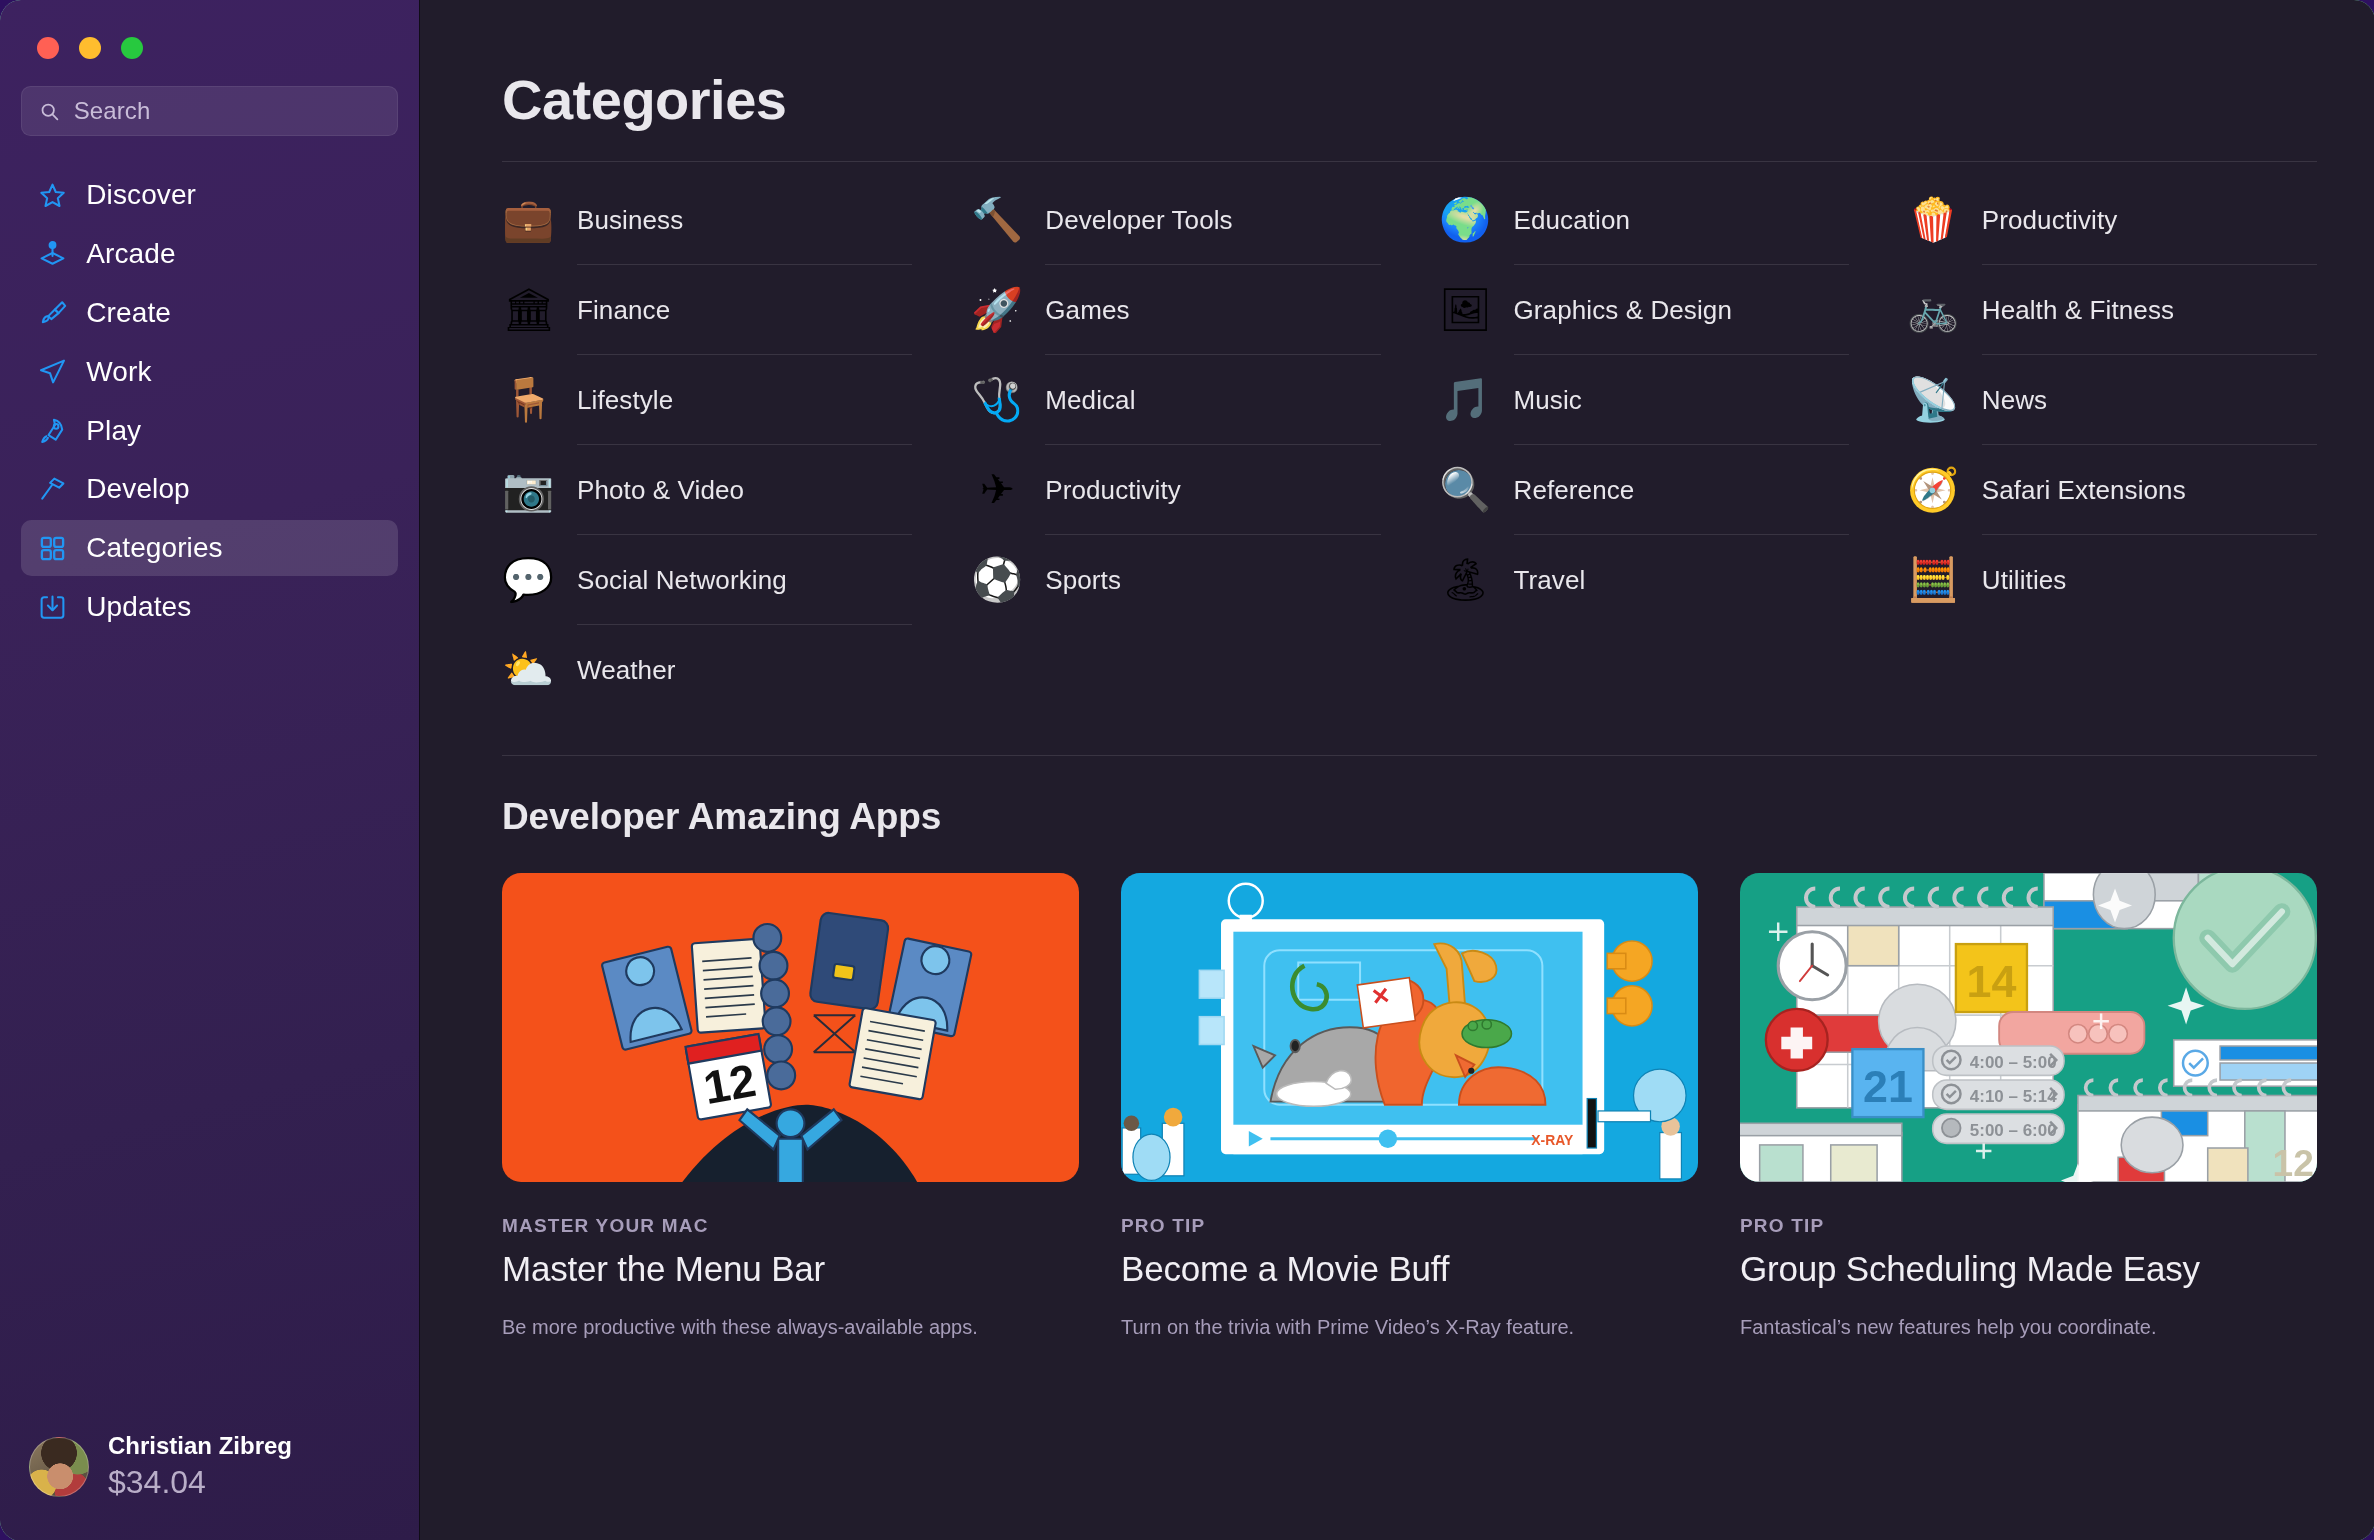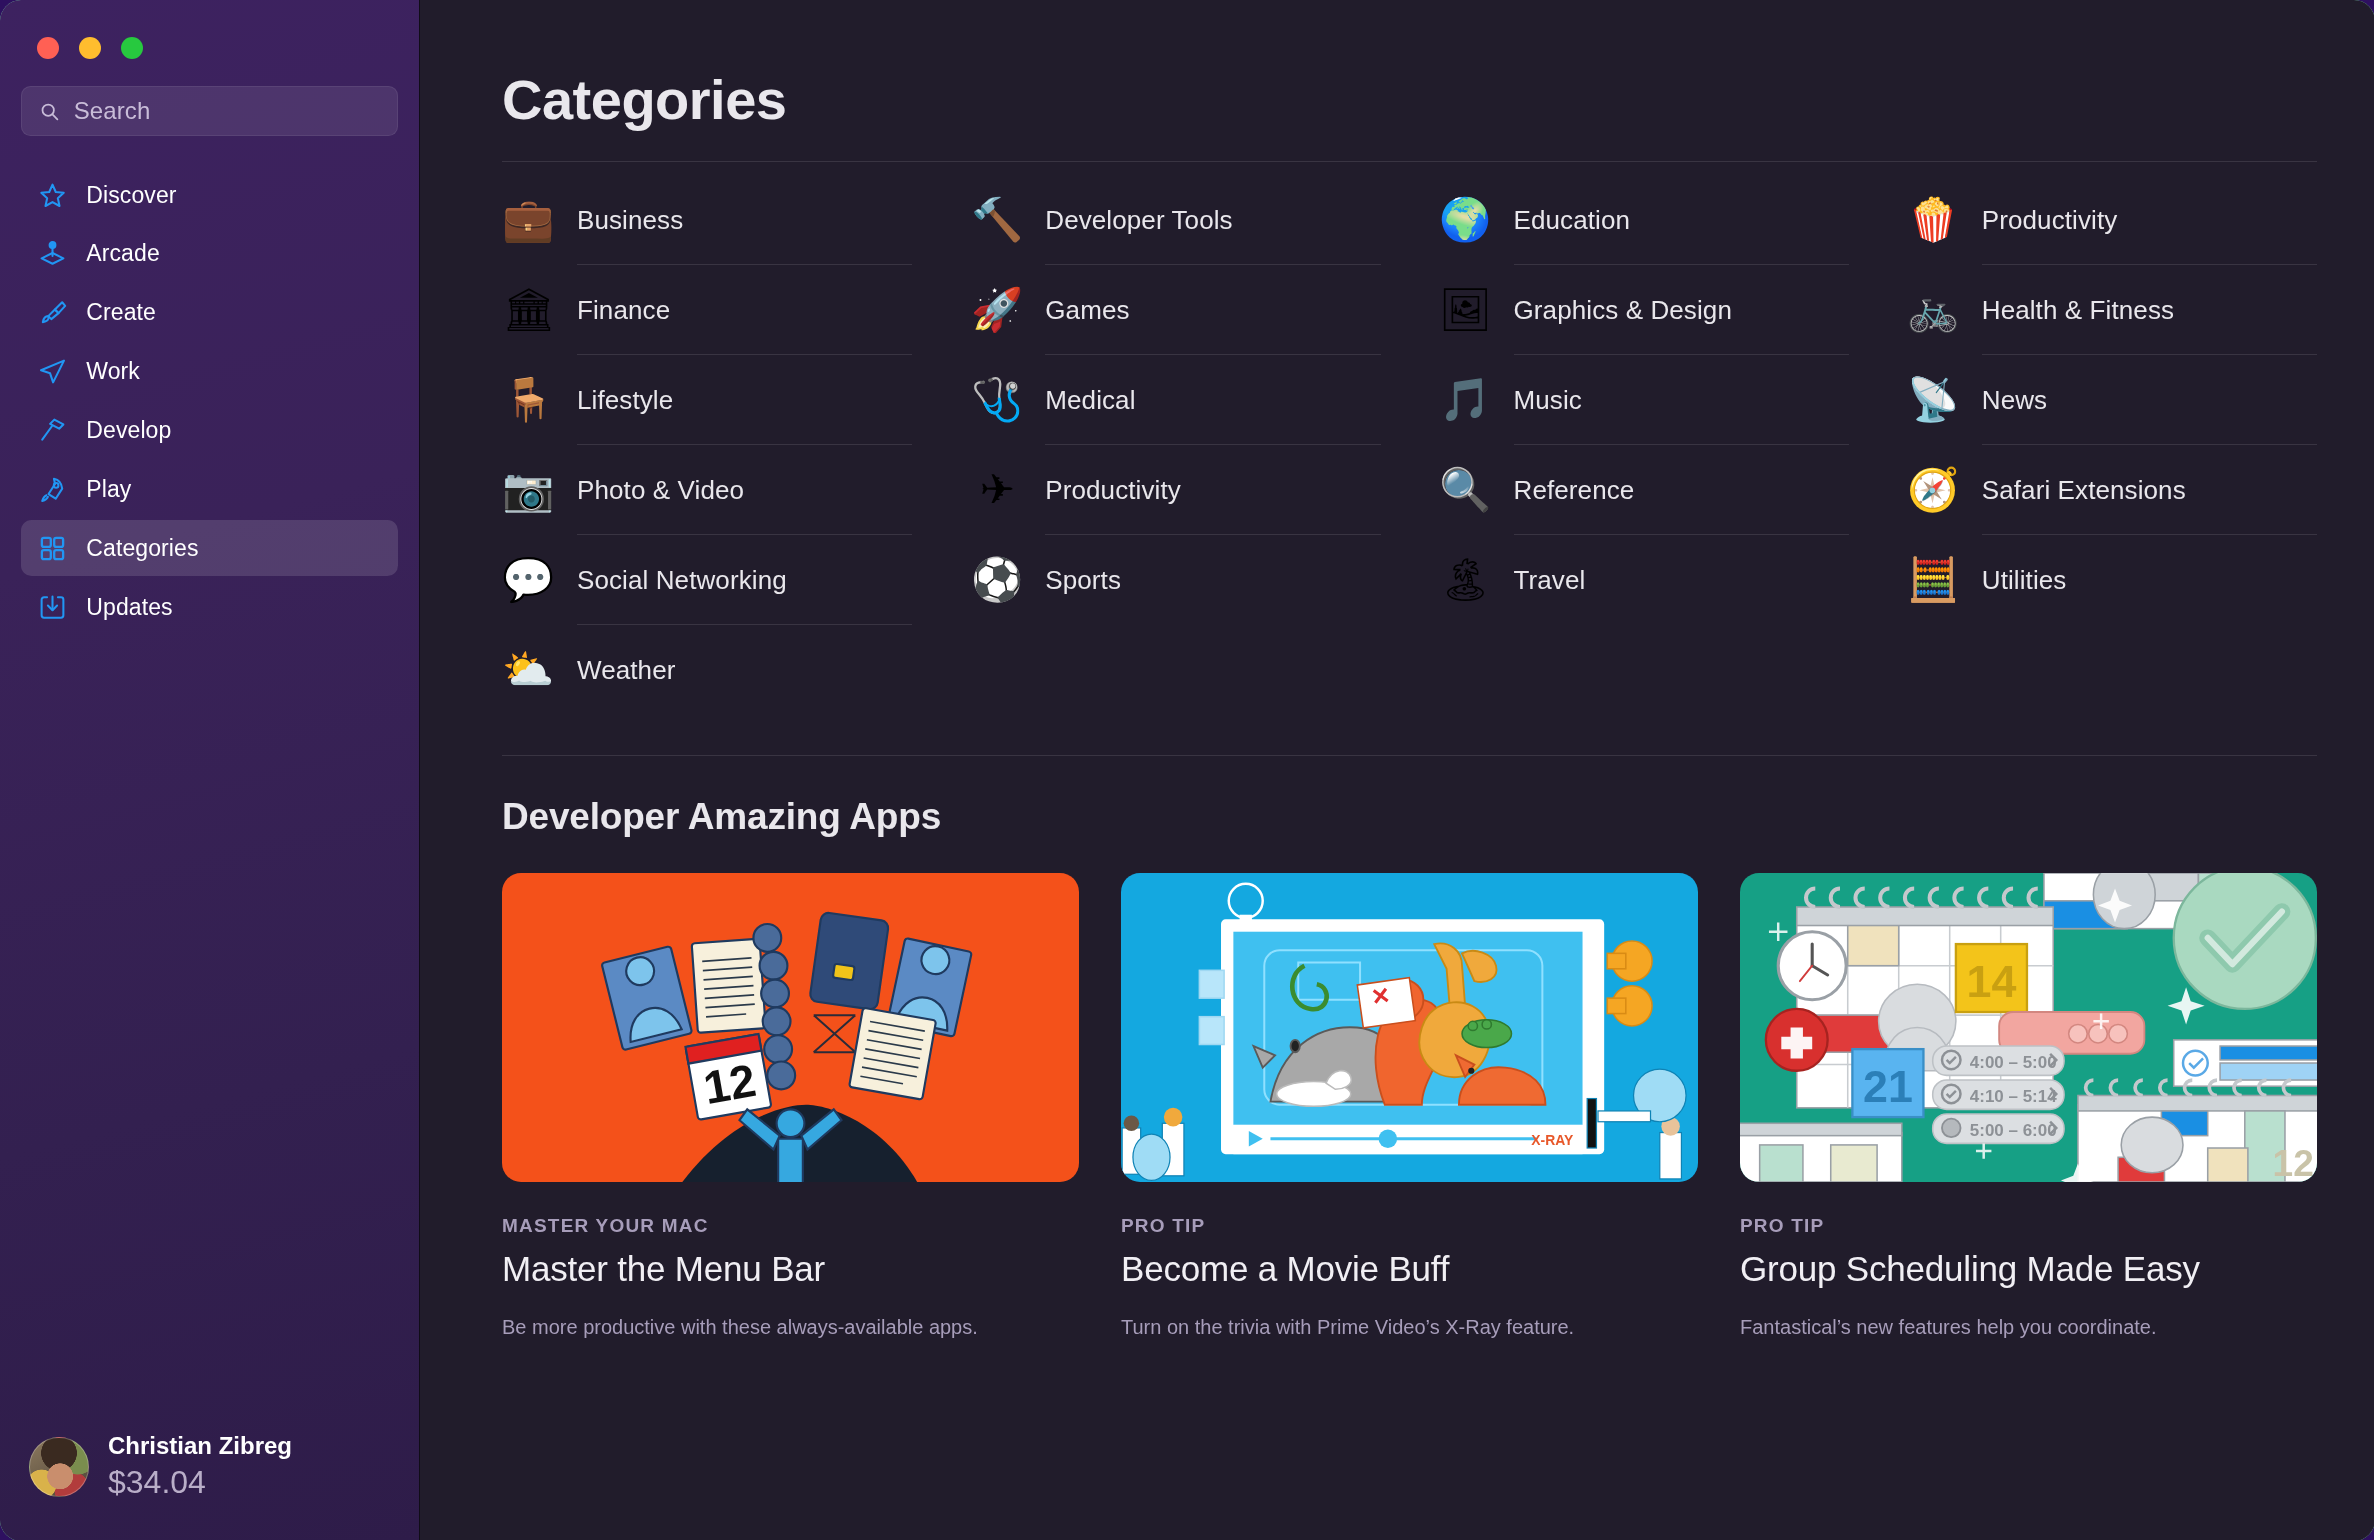--- a/index.html
+++ b/index.html
@@ -40,21 +40,21 @@
   .search-box .si { width:21px; height:21px; flex:0 0 21px; }
   .search-ph { color:#c8bcd8; font-size:24px; letter-spacing:0.1px; }
 
   .navlist { margin-top:31px; padding:0 21px; display:flex; flex-direction:column; gap:2.9px; }
   .nav-item {
     height:56px; display:flex; align-items:center; gap:19px;
     padding:0 17.3px; border-radius:10.6px; cursor:default;
   }
   .nav-item.active { background:rgba(255,255,255,0.13); }
   .nav-ico { width:29px; height:29px; flex:0 0 29px; display:flex; align-items:center; justify-content:center; }
-  .nav-label { color:#ffffff; font-size:23px; letter-spacing:0.1px; }
+  .nav-label { color:#ffffff; font-size:28px; letter-spacing:0.1px; }
 
   .profile {
     margin-top:auto; padding:0 0 38px 29px;
     display:flex; align-items:center; gap:19px;
   }
   .avatar {
     width:60px; height:60px; border-radius:50%; flex:0 0 60px;
     background:
       radial-gradient(circle at 52% 66%, #c98e6d 0 26%, transparent 27%),
       radial-gradient(circle at 50% 26%, #3a2a20 0 34%, transparent 35%),
@@ -161,36 +161,36 @@
           <svg viewBox="0 0 24 24" fill="none" stroke="#2196f3" stroke-width="1.7" stroke-linejoin="round">
             <polygon points="21.5,3 2.5,11 10,13.5 12.5,21"></polygon>
           </svg>
         </span>
         <span class="nav-label">Work</span>
       </div>
 
       <div class="nav-item">
         <span class="nav-ico">
           <svg viewBox="0 0 24 24" fill="none" stroke="#2196f3" stroke-width="1.7" stroke-linejoin="round">
-            <path d="M13.5 3 L21 7 L17.5 10.5 L10 6.5 Z"></path>
-            <line x1="11.5" y1="8.5" x2="3.5" y2="19.5" stroke-linecap="round"></line>
-          </svg>
-        </span>
-        <span class="nav-label">Develop</span>
-      </div>
-
-      <div class="nav-item">
-        <span class="nav-ico">
-          <svg viewBox="0 0 24 24" fill="none" stroke="#2196f3" stroke-width="1.7" stroke-linejoin="round">
             <path d="M15 3.5 C18.5 5 20.5 8.5 20 13 L13 20 L8 15 L15 8 Z" transform="rotate(-12 12 12)"></path>
             <circle cx="15" cy="8.6" r="1.9"></circle>
             <path d="M7.5 16.5 C5 17.5 4 19.5 3.5 21.5 C5.5 21 7.5 20 8.5 17.5"></path>
           </svg>
         </span>
         <span class="nav-label">Play</span>
+      </div>
+
+      <div class="nav-item">
+        <span class="nav-ico">
+          <svg viewBox="0 0 24 24" fill="none" stroke="#2196f3" stroke-width="1.7" stroke-linejoin="round">
+            <path d="M13.5 3 L21 7 L17.5 10.5 L10 6.5 Z"></path>
+            <line x1="11.5" y1="8.5" x2="3.5" y2="19.5" stroke-linecap="round"></line>
+          </svg>
+        </span>
+        <span class="nav-label">Develop</span>
       </div>
 
       <div class="nav-item active">
         <span class="nav-ico">
           <svg viewBox="0 0 24 24" fill="none" stroke="#2196f3" stroke-width="1.9">
             <rect x="3.2" y="3.2" width="7.4" height="7.4" rx="1.6"></rect>
             <rect x="13.4" y="3.2" width="7.4" height="7.4" rx="1.6"></rect>
             <rect x="3.2" y="13.4" width="7.4" height="7.4" rx="1.6"></rect>
             <rect x="13.4" y="13.4" width="7.4" height="7.4" rx="1.6"></rect>
           </svg>

